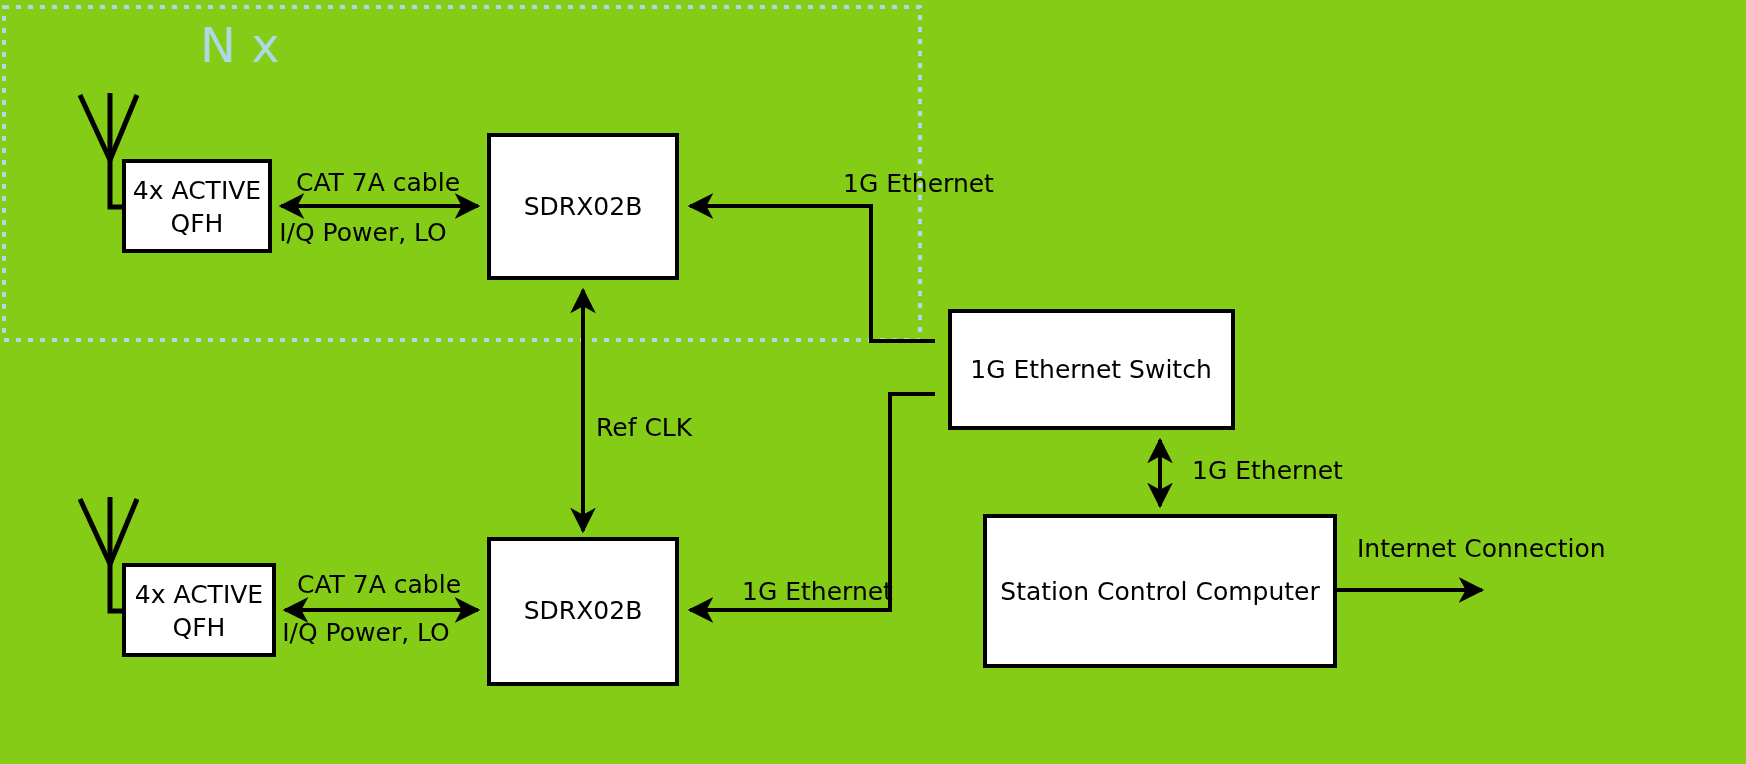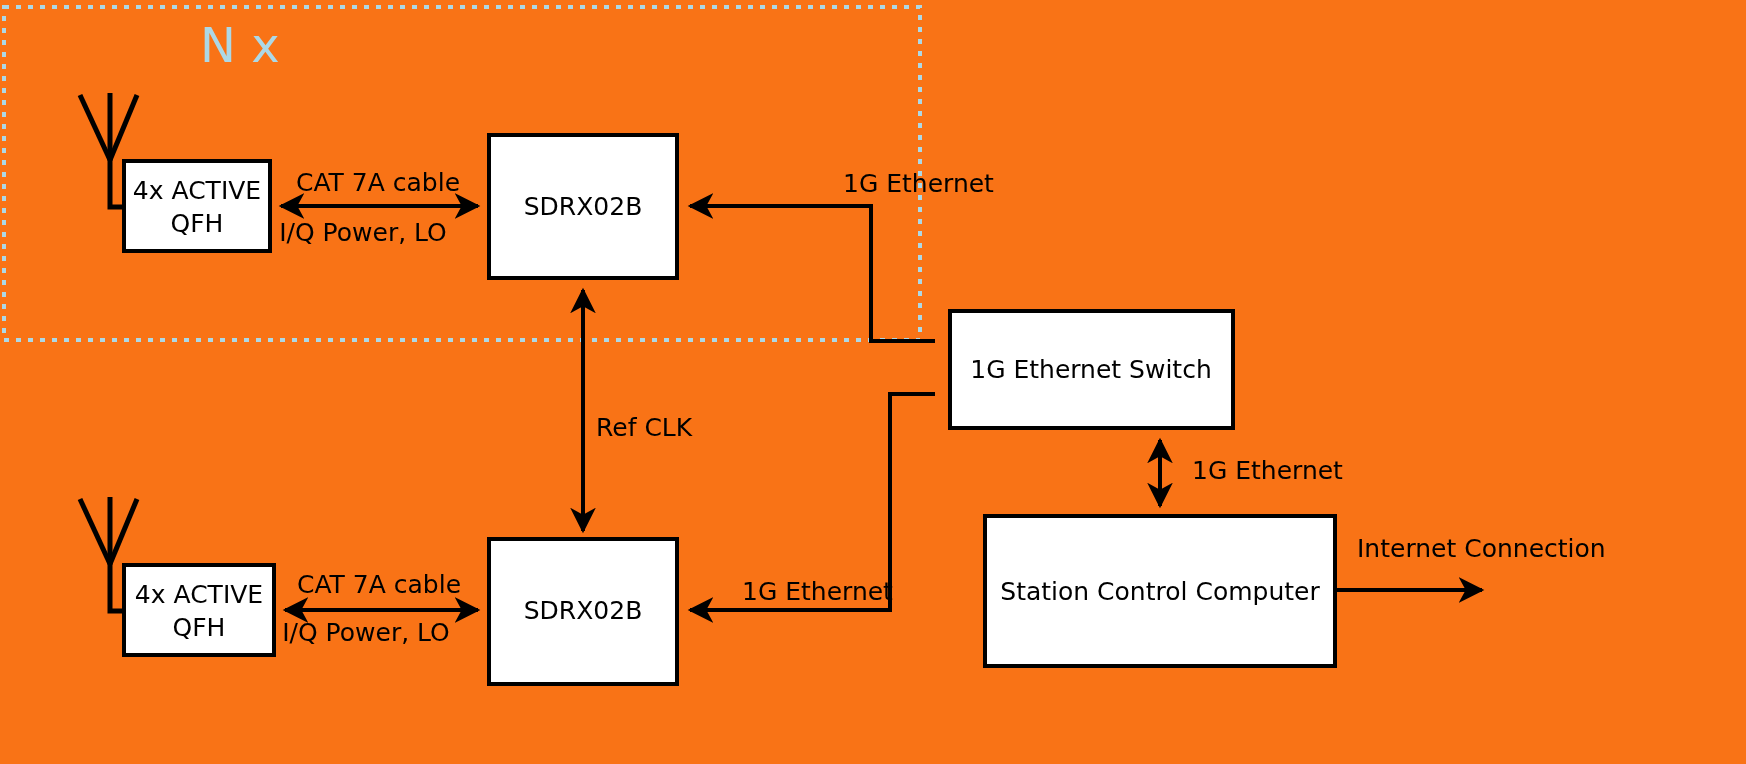--- a/index.html
+++ b/index.html
@@ -1,21 +1,21 @@
 <!DOCTYPE html>
 <html><head>
 <meta charset="utf-8">
 <title>SDR Ground Station Block Diagram</title>
 <style>
   html,body{margin:0;padding:0;background:#ffffff;}
   body{
     font-family:"DejaVu Sans","Liberation Sans",sans-serif;
     width:1746px;height:764px;overflow:hidden;
   }
-  #stage{position:relative;width:1746px;height:764px;background:#f97316;}
+  #stage{position:relative;width:1746px;height:764px;background:#84cc16;}
   svg#diagram{position:absolute;left:0;top:0;width:1746px;height:764px;display:block;}
   .blk-rect{fill:#ffffff;stroke:#000000;stroke-width:4;}
   .wire{stroke:#000000;stroke-width:4;fill:none;stroke-linecap:butt;stroke-linejoin:miter;}
   .ant{stroke:#000000;stroke-width:5;fill:none;stroke-linecap:butt;}
   .grp-dash{fill:none;stroke:#ADD8E6;stroke-width:4;stroke-dasharray:5 7;stroke-linecap:butt;}
   text{font-family:"DejaVu Sans","Liberation Sans",sans-serif;fill:#000000;}
   .t-blk{font-size:25px;}
   .t-lbl{font-size:25px;}
   .t-grp{font-size:48px;fill:#ADD8E6;}
   .mid{text-anchor:middle;}

